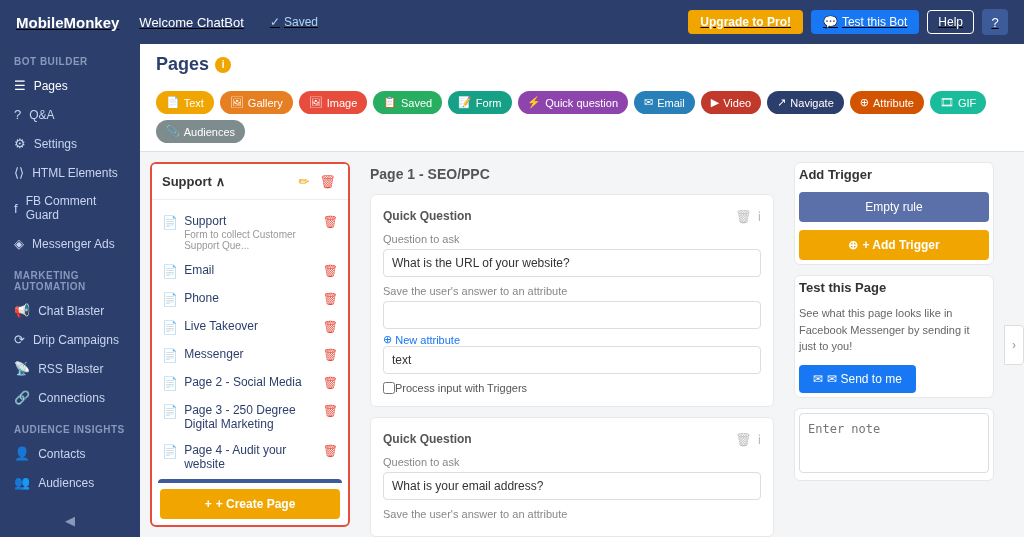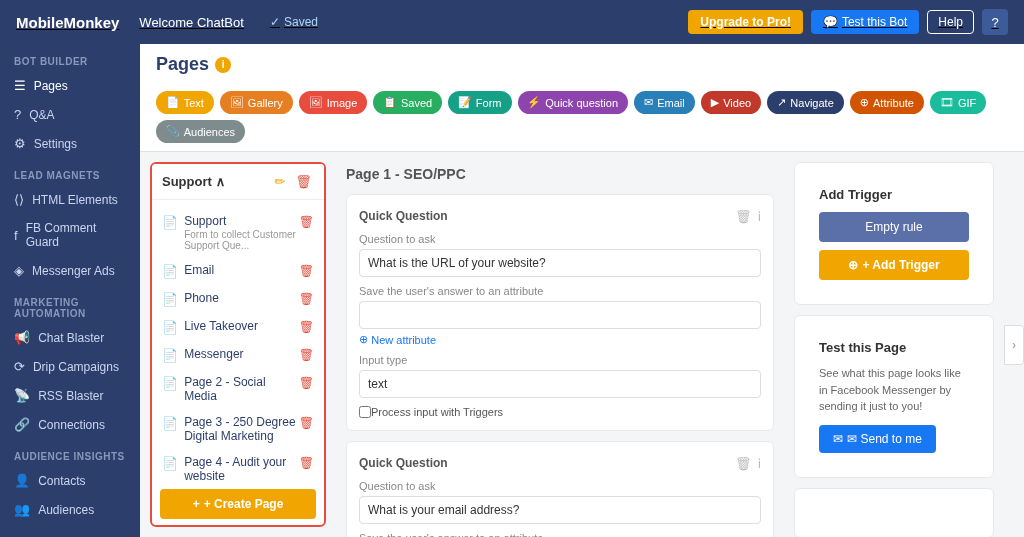--- a/index.html
+++ b/index.html
@@ -46,21 +46,21 @@
     .tb-form { background: #16a085; }
     .tb-quick { background: #8e44ad; }
     .tb-email { background: #2980b9; }
     .tb-video { background: #c0392b; }
     .tb-navigate { background: #2c3e6b; }
     .tb-attribute { background: #d35400; }
     .tb-gif { background: #1abc9c; }
     .tb-attachment { background: #7f8c8d; }
 
     
-    .col-pages { width: 176px; flex-shrink: 0; border: 2px solid #e74c3c; border-radius: 6px; margin: 10px; background: #fff; overflow-y: auto; display: flex; flex-direction: column; }
+    .col-pages { width: 200px; flex-shrink: 0; border: 2px solid #e74c3c; border-radius: 6px; margin: 10px; background: #fff; overflow-y: auto; display: flex; flex-direction: column; }
     .col-page-content { flex: 1; overflow-y: auto; padding: 10px; }
     .col-right { width: 220px; flex-shrink: 0; overflow-y: auto; padding: 10px; }
 
     
     .pages-group-header { display: flex; align-items: center; justify-content: space-between; padding: 8px 10px; background: #fff; border-bottom: 1px solid #eee; }
     .pages-group-name { font-weight: 600; font-size: 13px; color: #333; display: flex; align-items: center; gap: 4px; }
     .pages-group-actions { display: flex; gap: 6px; }
     .icon-btn { background: none; border: none; cursor: pointer; font-size: 13px; padding: 2px; }
     .icon-btn.edit { color: #f0a500; }
     .icon-btn.del { color: #e74c3c; }
@@ -86,21 +86,21 @@
     .card-actions { display: flex; gap: 6px; align-items: center; }
     .card-icon-btn { background: none; border: none; cursor: pointer; color: #bbb; font-size: 13px; }
     .field-label { font-size: 11px; color: #888; margin-bottom: 4px; margin-top: 8px; }
     .field-value { border: 1px solid #ddd; border-radius: 4px; padding: 6px 8px; font-size: 12px; color: #333; background: #fff; width: 100%; }
     .new-attr-link { font-size: 11px; color: #1877f2; cursor: pointer; display: flex; align-items: center; gap: 3px; margin-top: 4px; }
     .checkbox-row { display: flex; align-items: center; margin-top: 8px; }
     .checkbox-row input { width: 12px; height: 12px; }
     .checkbox-row label { font-size: 11px; color: #555; }
 
     
-    .right-section { background: #fff; border-radius: 6px; padding: 24px; margin-bottom: 10px; border: 1px solid #e8e8e8; }
+    .right-section { background: #fff; border-radius: 6px; padding: 4px; margin-bottom: 10px; border: 1px solid #e8e8e8; }
     .right-section-title { font-size: 13px; font-weight: 600; color: #333; margin-bottom: 10px; }
     .btn-empty-rule { background: #5b6fa8; color: #fff; border: none; width: 100%; padding: 8px; border-radius: 4px; font-size: 12px; font-weight: 500; cursor: pointer; margin-bottom: 8px; }
     .btn-add-trigger { background: #f0a500; color: #fff; border: none; width: 100%; padding: 8px; border-radius: 4px; font-size: 12px; font-weight: 600; cursor: pointer; display: flex; align-items: center; justify-content: center; gap: 4px; }
     .test-page-text { font-size: 11px; color: #666; line-height: 1.5; margin-bottom: 10px; }
     .btn-send-to-me { background: #1877f2; color: #fff; border: none; padding: 7px 14px; border-radius: 4px; font-size: 12px; cursor: pointer; display: flex; align-items: center; gap: 4px; }
     .add-note-textarea { width: 100%; border: 1px solid #ddd; border-radius: 4px; padding: 8px; font-size: 12px; color: #aaa; resize: none; height: 60px; }
 
     
     ::-webkit-scrollbar { width: 4px; }
     ::-webkit-scrollbar-track { background: transparent; }
@@ -142,21 +142,20 @@
       </div>
       <div class="sidebar-item">
         <span class="si-icon">?</span>
         <span>Q&amp;A</span>
       </div>
       <div class="sidebar-item">
         <span class="si-icon">⚙</span>
         <span>Settings</span>
       </div>
 
-      <div class="sidebar-section-label">LEAD MAGNETS</div>
       <div class="sidebar-item">
         <span class="si-icon">⟨⟩</span>
         <span>HTML Elements</span>
       </div>
       <div class="sidebar-item">
         <span class="si-icon">f</span>
         <span>FB Comment Guard</span>
       </div>
       <div class="sidebar-item">
         <span class="si-icon">◈</span>
@@ -373,21 +372,20 @@
               </div>
             </div>
             <div class="field-label">Question to ask</div>
             <div class="field-value">What is the URL of your website?</div>
             <div class="field-label">Save the user's answer to an attribute</div>
             <input class="field-value" type="text" value="" style="display: block;">
             <div class="new-attr-link">
               <span>⊕</span>
               <span>New attribute</span>
             </div>
-            <div class="field-label">Input type</div>
             <div class="field-value">text</div>
             <div class="checkbox-row">
               <input type="checkbox" id="proc1" style="">
               <label for="proc1">Process input with Triggers</label>
             </div>
           </div>
 
           <div class="question-card">
             <div class="card-header">
               <span class="card-title">Quick Question</span>
@@ -417,20 +415,21 @@
           <div class="right-section">
             <div class="right-section-title">Test this Page</div>
             <p class="test-page-text">See what this page looks like in Facebook Messenger by sending it just to you!</p>
             <button class="btn-send-to-me">
               <span>✉</span>
               <span>✉ Send to me</span>
             </button>
           </div>
 
           <div class="right-section">
+            <textarea class="add-note-textarea" placeholder="Enter note" style=""></textarea>
           </div>
         </div>
 
         <div class="chevron-right">›</div>
       </div>
     </div>
   </div>
 </div>
 
 </body></html>

